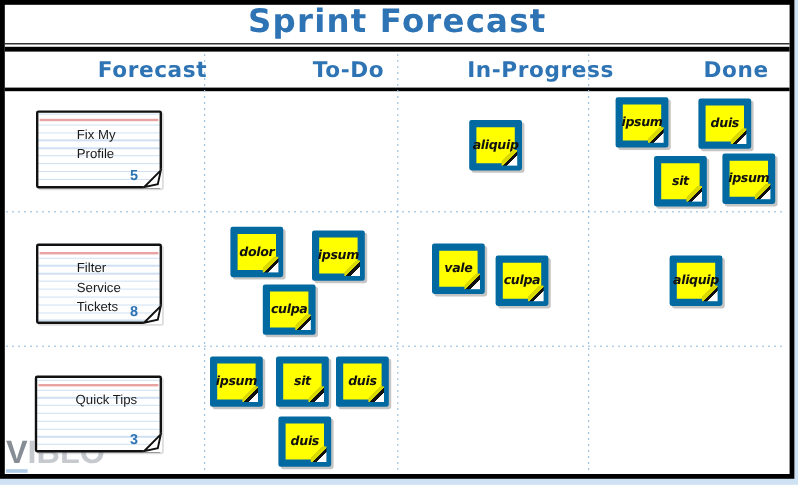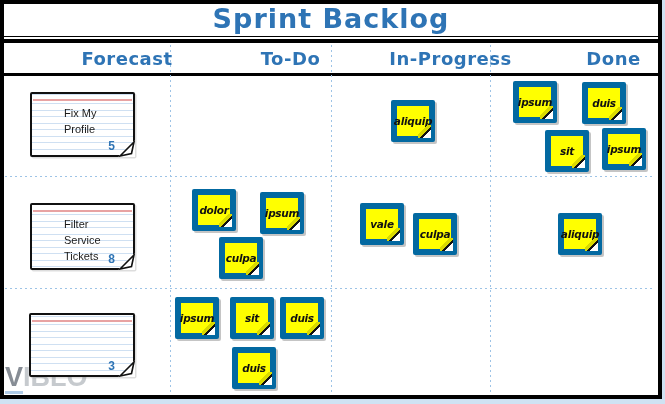--- a/index.html
+++ b/index.html
@@ -94,21 +94,21 @@
     content:""; position:absolute; right:-2px; bottom:-2px;
     width:13px; height:13px;
     background:linear-gradient(to top left,#ffffff 0 32%,#111 32% 46%,#d9d900 46% 64%,rgba(0,0,0,0) 64%);
   }
 </style>
 </head>
 <body>
 
 <div class="board"></div>
 
-<div class="title">Sprint Backlog</div>
+<div class="title">Sprint Forecast</div>
 
 <div class="rule rule-thin"></div>
 <div class="rule rule-thick"></div>
 <div class="rule rule-header"></div>
 
 <div class="col-header col-forecast">Forecast</div>
 <div class="col-header col-todo">To-Do</div>
 <div class="col-header col-inprogress">In-Progress</div>
 <div class="col-header col-done">Done</div>
 
@@ -130,20 +130,21 @@
 </div>
 <div class="card" style="left:30px; top:203px; width:105px; height:67px;">
   <div class="card-title">Filter Service Tickets</div>
   <div class="card-points">8</div>
   <svg class="card-fold" width="17" height="17" viewBox="0 0 17 17">
       <polygon points="17,0 17,17 0,17" fill="#ffffff"></polygon>
       <polygon points="2,16 16,2 13.5,13.5" fill="#ffffff" stroke="#111" stroke-width="1.6"></polygon>
     </svg>
 </div>
 <div class="card" style="left:29px; top:313px; width:106px; height:64px;">
+  <div class="card-title">Quick Tips</div>
   <div class="card-points">3</div>
   <svg class="card-fold" width="17" height="17" viewBox="0 0 17 17">
       <polygon points="17,0 17,17 0,17" fill="#ffffff"></polygon>
       <polygon points="2,16 16,2 13.5,13.5" fill="#ffffff" stroke="#111" stroke-width="1.6"></polygon>
     </svg>
 </div>
 
 <div class="note" style="left:391px; top:100px;">aliquip</div>
 <div class="note" style="left:513px; top:81px;">ipsum</div>
 <div class="note" style="left:582px; top:82px;">duis</div>

